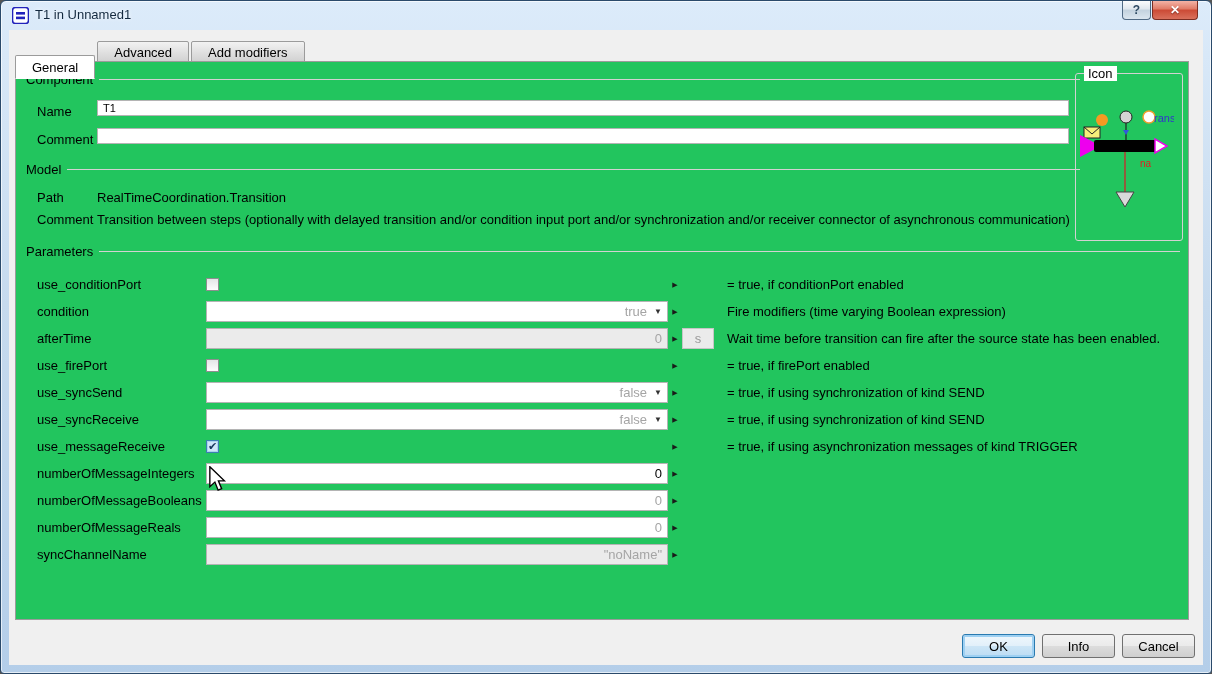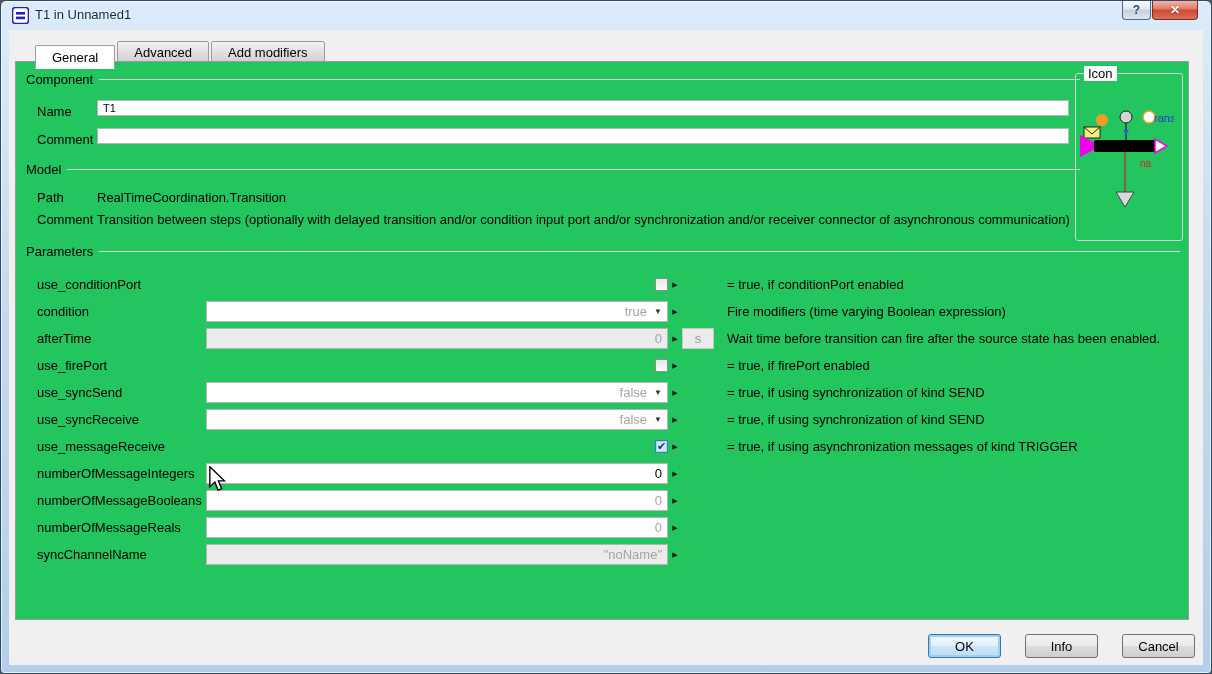--- a/index.html
+++ b/index.html
@@ -25,41 +25,41 @@
     color:#fff; border-color:#7c2d22; text-shadow:0 1px 1px #7c2d22; }
 
   
   .client { position:absolute; left:8px; top:29px; right:8px; bottom:8px; background:#f0f0f0; }
 
   
   .tabbar { position:absolute; left:6px; top:9px; height:23px; display:flex; z-index:2; }
   .tab { padding:0 16px; line-height:21px; border:1px solid #9b9b9b; margin-right:2px;
     background:linear-gradient(180deg,#f2f2f2,#e0e0e0 55%,#d2d2d2);
     border-radius:2px 2px 0 0; position:relative; top:2px; height:21px; }
-  .tab.active { background:#fff; height:24px; top:6px; line-height:24px; z-index:3;
-    border-bottom:1px solid #fff;margin-left:20px; }
+  .tab.active { background:#fff; height:24px; top:16px; line-height:24px; z-index:3;
+    border-bottom:1px solid #fff; }
 
   .page { position:absolute; left:6px; top:31px; width:1174px; bottom:45px;
     background:#22c55e; border:1px solid #9b9b9b; z-index:1; }
 
   
   .ghead { position:absolute; display:flex; align-items:center; height:14px; }
   .ghead > span { margin-right:6px; white-space:nowrap; }
   .ghead > i { flex:1; border-top:1px solid #d2d2d2; height:0; }
 
   .flabel { position:absolute; white-space:nowrap; }
   .tinput { position:absolute; height:16px; border:1px solid #b4b4b4; background:#fff;
     font-family:"Liberation Sans",sans-serif; font-size:11px; padding:0 5px; color:#000; }
   .ptext { position:absolute; white-space:nowrap; }
 
   
   .params-rows { position:absolute; left:21px; top:209px; right:6px; }
   .prow { display:flex; align-items:center; height:27px; }
   .plabel { width:169px; flex:0 0 169px; white-space:nowrap; }
-  .pctrl { width:462px; flex:0 0 462px; display:flex; align-items:center;justify-content:flex-end; }
+  .pctrl { width:462px; flex:0 0 462px; display:flex; align-items:center; }
   .marker { flex:0 0 14px; text-align:center; font-size:7px; color:#1a1a1a; }
   .punit { flex:0 0 44px; display:flex; }
   .pdesc { flex:1; white-space:nowrap; padding-left:1px; }
 
   .field,.combo { width:462px; height:21px; border:1px solid #b4b4b4; background:#fff;
     display:flex; align-items:center; }
   .field.disabled { background:#ebebeb; }
   .val { margin-left:auto; padding-right:5px; }
   .val.gray { color:#a5a5a5; }
   .dd { font-size:8px; color:#333; padding:0 5px 0 2px; }
@@ -69,21 +69,21 @@
   .cb.checked { background:#cfe7fa; border-color:#3c7fb1; box-shadow:0 0 0 1px #a9d3ee inset; }
   .unitbox { width:32px; height:21px; background:#ebebeb; border:1px solid #c6c6c6;
     color:#9a9a9a; display:flex; align-items:center; justify-content:center; }
 
   
   .iconbox { position:absolute; right:5px; top:11px; width:108px; height:168px;
     border:1px solid #d2d2d2; border-radius:3px; }
   .iconbox .gtitle { position:absolute; left:8px; top:-8px; background:#fff; padding:0 4px; }
 
   
-  .btnrow { position:absolute; right:8px; bottom:7px; display:flex; gap:24px; }
+  .btnrow { position:absolute; right:8px; bottom:7px; display:flex; gap:7px; }
   .btn { width:73px; height:24px; border:1px solid #707070; border-radius:3px;
     background:linear-gradient(180deg,#f2f2f2,#ebebeb 48%,#dcdcdc 52%,#cfcfcf);
     display:flex; align-items:center; justify-content:center; font-size:13px; }
   .btn.default { border:1px solid #2a7ab0; box-shadow:0 0 0 2px #9ed0f2 inset;
     background:linear-gradient(180deg,#f0f7fc,#e2f0fa 48%,#cce5f6 52%,#bcdcf4); }
 
   .cursor { position:absolute; z-index:9; }
 </style>
 </head>
 <body>

